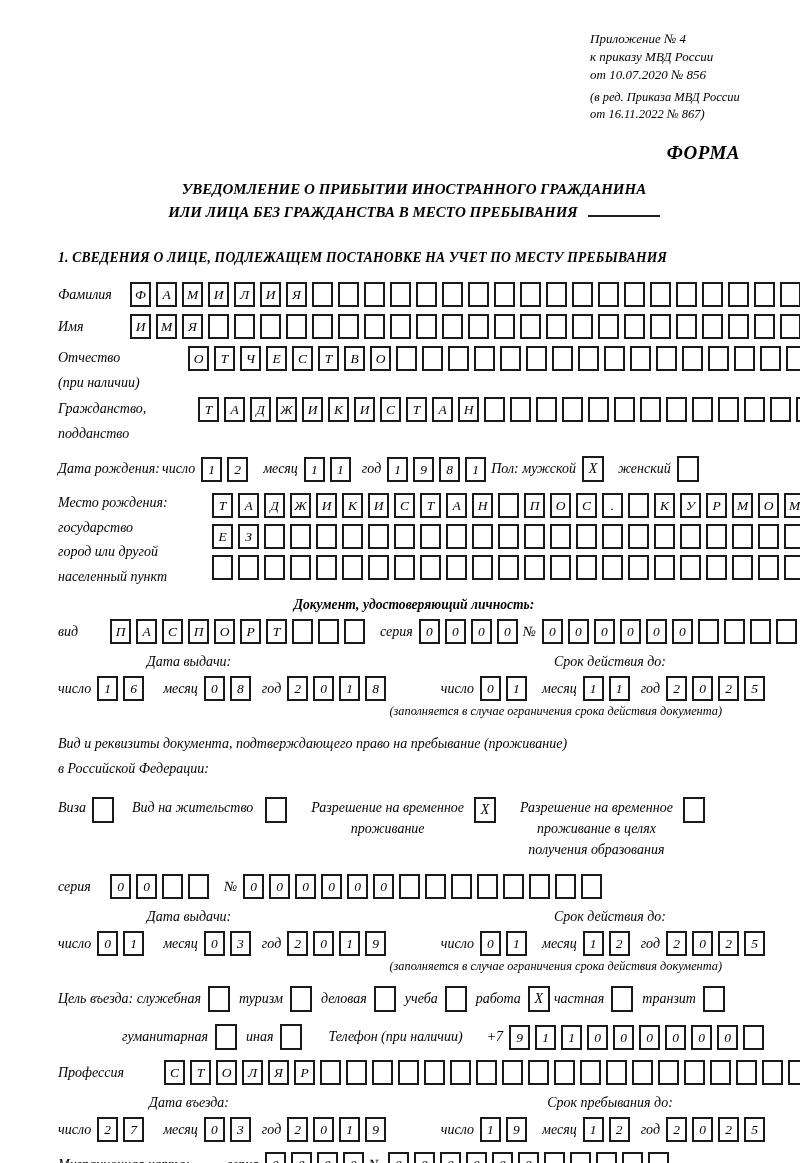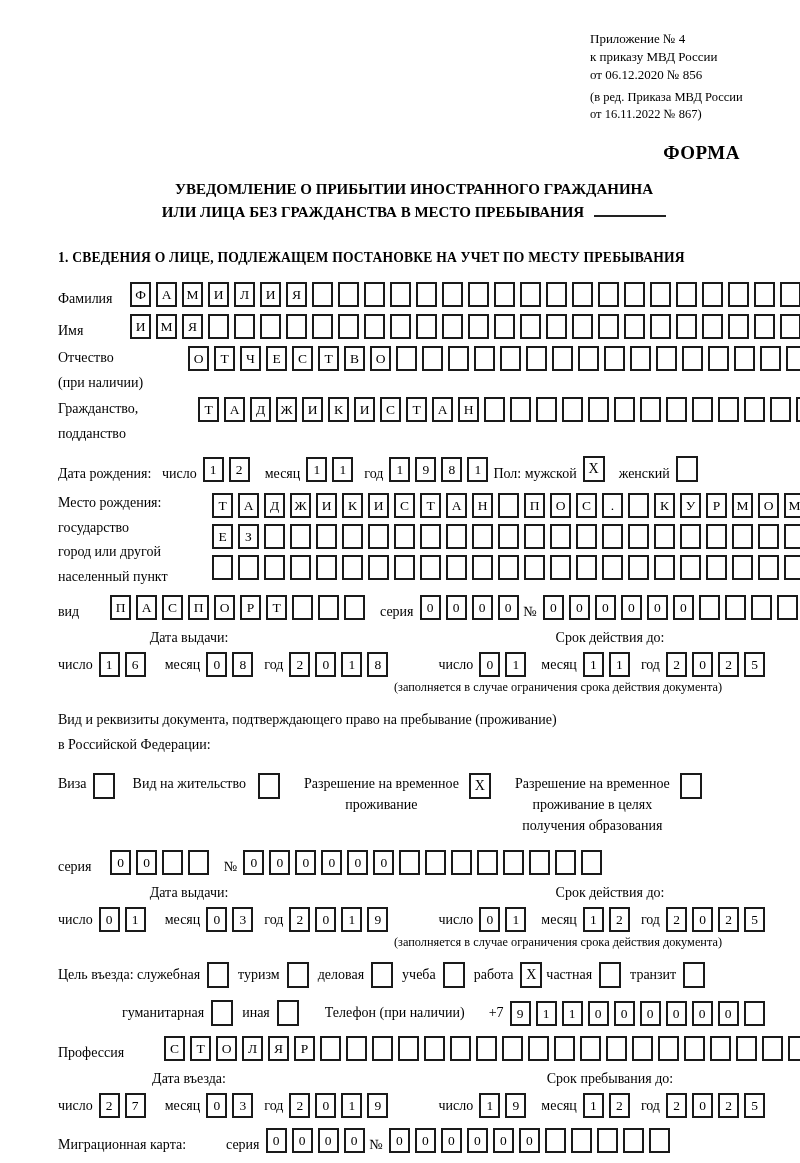--- a/index.html
+++ b/index.html
@@ -1,29 +1,29 @@
 <!DOCTYPE html>
 <html><head>
 <meta charset="utf-8">
 <style>
   html,body{margin:0;padding:0;background:#fff;}
   .page{
     width:800px;height:1163px;box-sizing:border-box;
     padding:30px 30px 10px 58px;
     font-family:"Liberation Serif","DejaVu Serif",serif;
-    font-size:14px;color:#000;position:relative;overflow:hidden;background:#fff;
+    font-size:14px;color:#000;position:relative;overflow:hidden;background:#fff;font-style:italic;
   }
   .annex{margin-left:532px;font-size:13px;line-height:1.4;}
   .annex .note{font-size:12.5px;margin-top:4px;}
   .form-label{text-align:right;margin:18px 30px 0 0;font-weight:bold;font-size:19px;letter-spacing:.5px;}
   .title{text-align:center;font-weight:bold;font-size:15px;line-height:1.55;margin-top:14px;}
   .blank-line{display:inline-block;width:72px;border-bottom:2.5px solid #222;height:12px;margin-left:10px;}
   .section-heading{font-weight:bold;font-size:13.6px;margin-top:26px;letter-spacing:.2px;}
 
-  .row{display:flex;align-items:flex-end;margin-top:7px;}
+  .row{display:flex;align-items:center;margin-top:7px;}
   .row.top{align-items:flex-start;gap:20px;}
   .lbl{flex:none;}
   .lbl-70{width:72px;}
   .lbl-108{width:110px;}
   .lbl-118{width:120px;}
   .lbl-132{width:134px;}
   .lbl-105{width:106px;}
   .ml-lines{line-height:1.75;}
   .cells{display:inline-flex;flex:none;}
   .cell{
@@ -54,21 +54,21 @@
   .purpose-line .box{margin-left:7px;margin-right:9px;}
 </style>
 </head>
 <body>
 
 <div class="page">
 
   <div class="annex">
     <div>Приложение № 4</div>
     <div>к приказу МВД России</div>
-    <div>от 06.12.2020 № 856</div>
+    <div>от 10.07.2020 № 856</div>
     <div class="note">
       <div>(в ред. Приказа МВД России</div>
       <div>от 16.11.2022 № 867)</div>
     </div>
   </div>
 
   <div class="form-label">ФОРМА</div>
 
   <div class="title">
     <div>УВЕДОМЛЕНИЕ О ПРИБЫТИИ ИНОСТРАННОГО ГРАЖДАНИНА</div>
@@ -316,20 +316,21 @@
           <span class="cell"></span>
           <span class="cell"></span>
           <span class="cell"></span>
           <span class="cell"></span>
           <span class="cell"></span>
           <span class="cell"></span>
         </span>
     </span>
   </div>
 
+  <div style="text-align:center;font-weight:bold;font-size:13.6px;margin-top:8px;">Документ, удостоверяющий личность:</div>
 
   <div class="row" style="margin-top:6px;">
     <span class="lbl" style="width:52px;">вид</span>
     <span class="cells">
         <span class="cell">П</span>
         <span class="cell">А</span>
         <span class="cell">С</span>
         <span class="cell">П</span>
         <span class="cell">О</span>
         <span class="cell">Р</span>

